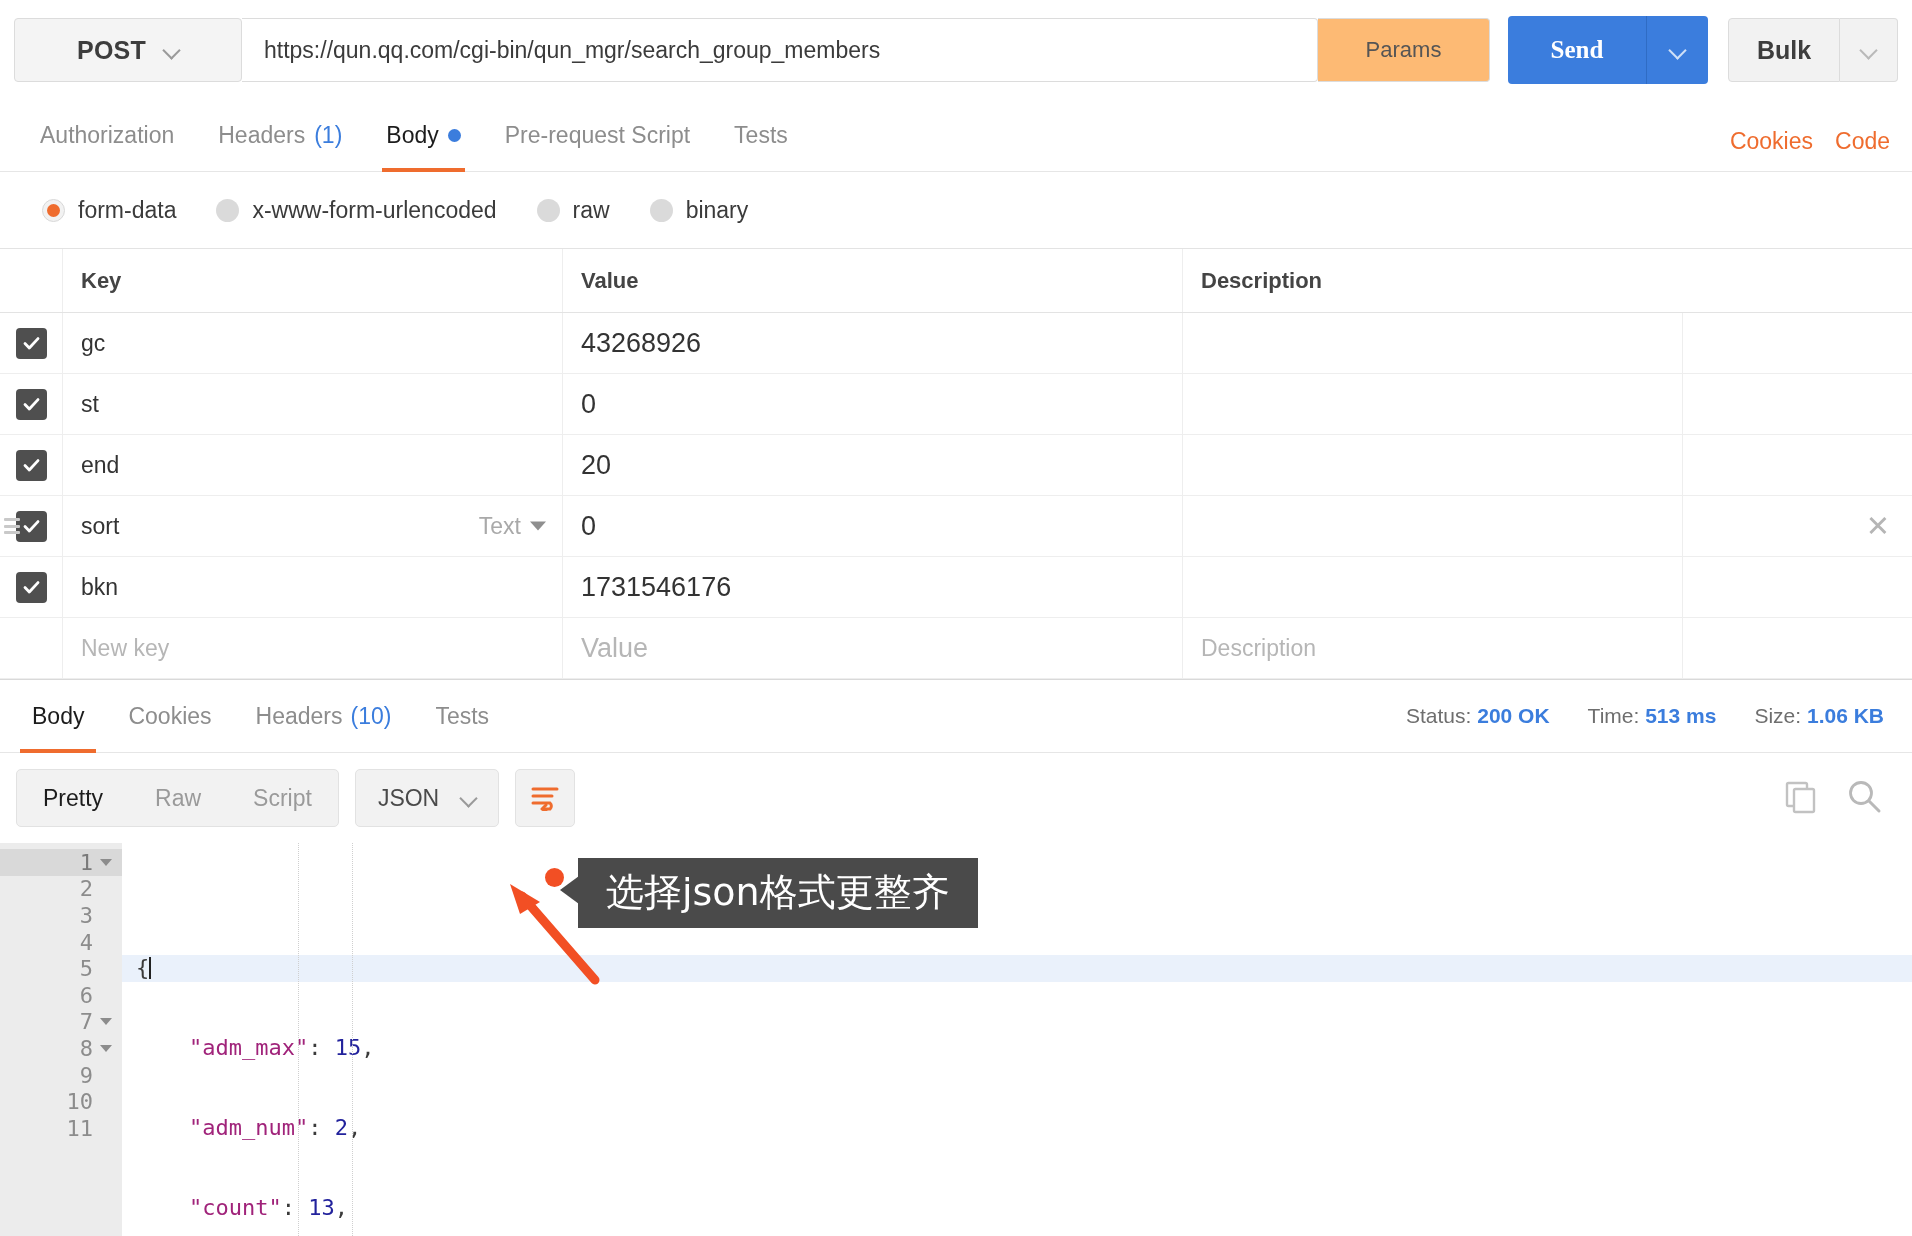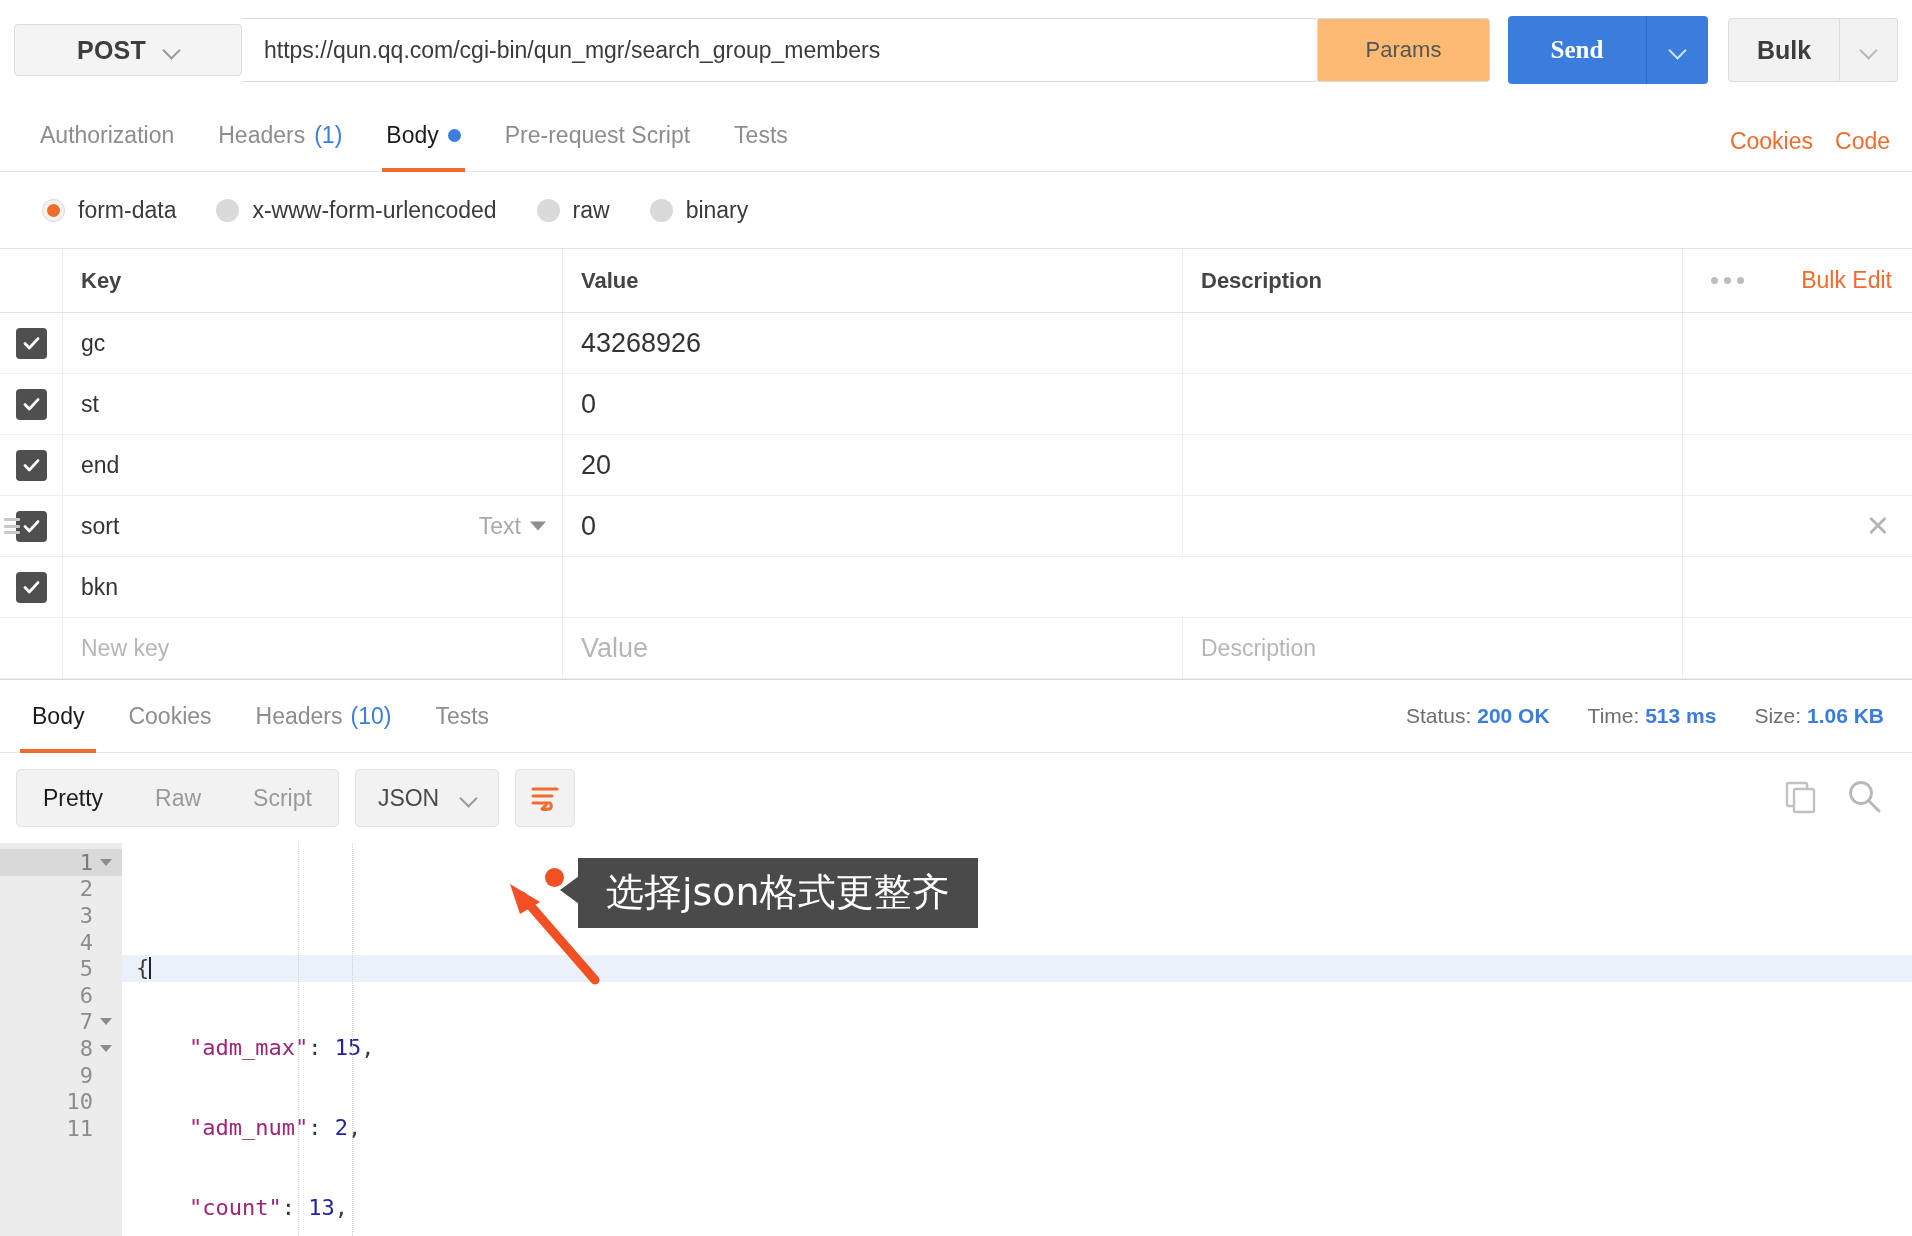--- a/index.html
+++ b/index.html
@@ -13,21 +13,21 @@
   .app { width: 1912px; height: 1236px; position: relative; display: flex; flex-direction: column; }
 
   
   .urlbar {
     height: 100px; flex: none;
     display: flex; align-items: center;
     padding: 0 14px;
     background: #fff;
   }
   .method-box {
-    width: 228px; height: 52px; flex: none;
+    width: 228px; height: 64px; flex: none;
     border: 1px solid #dcdcdc; border-radius: 4px;
     background: #f4f4f4;
     display: flex; align-items: center; justify-content: center;
     gap: 18px;
     cursor: pointer;
   }
   .method-label { font-size: 25px; font-weight: 600; color: #3d3d3d; letter-spacing: .2px; }
   .chev { display:inline-block; width: 15px; height: 15px; position: relative; }
   .chev::before {
     content:""; position:absolute; left:1px; top:1px;
@@ -368,28 +368,20 @@
     </div>
   </div>
 
   <div class="kv-table">
 
     <div class="kv-row header">
       <div class="col-check"></div>
       <div class="col-key">Key</div>
       <div class="col-val">Value</div>
       <div class="col-desc">Description</div>
-      <div class="col-actions">
-        <span class="dots">
-            <i></i>
-            <i></i>
-            <i></i>
-          </span>
-        <span class="link-orange">Bulk Edit</span>
-      </div>
     </div>
 
     <div class="kv-row">
       <div class="col-check">
         <span class="cbox">
           <svg width="19" height="19" viewBox="0 0 19 19">
               <path d="M3 9.6 L7.3 14 L16 4.6" stroke="#fff" stroke-width="2.8" fill="none" stroke-linecap="round" stroke-linejoin="round"></path>
             </svg>
         </span>
       </div>
@@ -457,20 +449,21 @@
 
     <div class="kv-row">
       <div class="col-check">
         <span class="cbox">
           <svg width="19" height="19" viewBox="0 0 19 19">
               <path d="M3 9.6 L7.3 14 L16 4.6" stroke="#fff" stroke-width="2.8" fill="none" stroke-linecap="round" stroke-linejoin="round"></path>
             </svg>
         </span>
       </div>
       <div class="col-key">bkn</div>
+      <div class="col-val">1731546176</div>
       <div class="col-desc"></div>
       <div class="col-actions"></div>
     </div>
 
     <div class="kv-row">
       <div class="col-check"></div>
       <div class="col-key ph">New key</div>
       <div class="col-val ph">Value</div>
       <div class="col-desc ph">Description</div>
       <div class="col-actions"></div>

